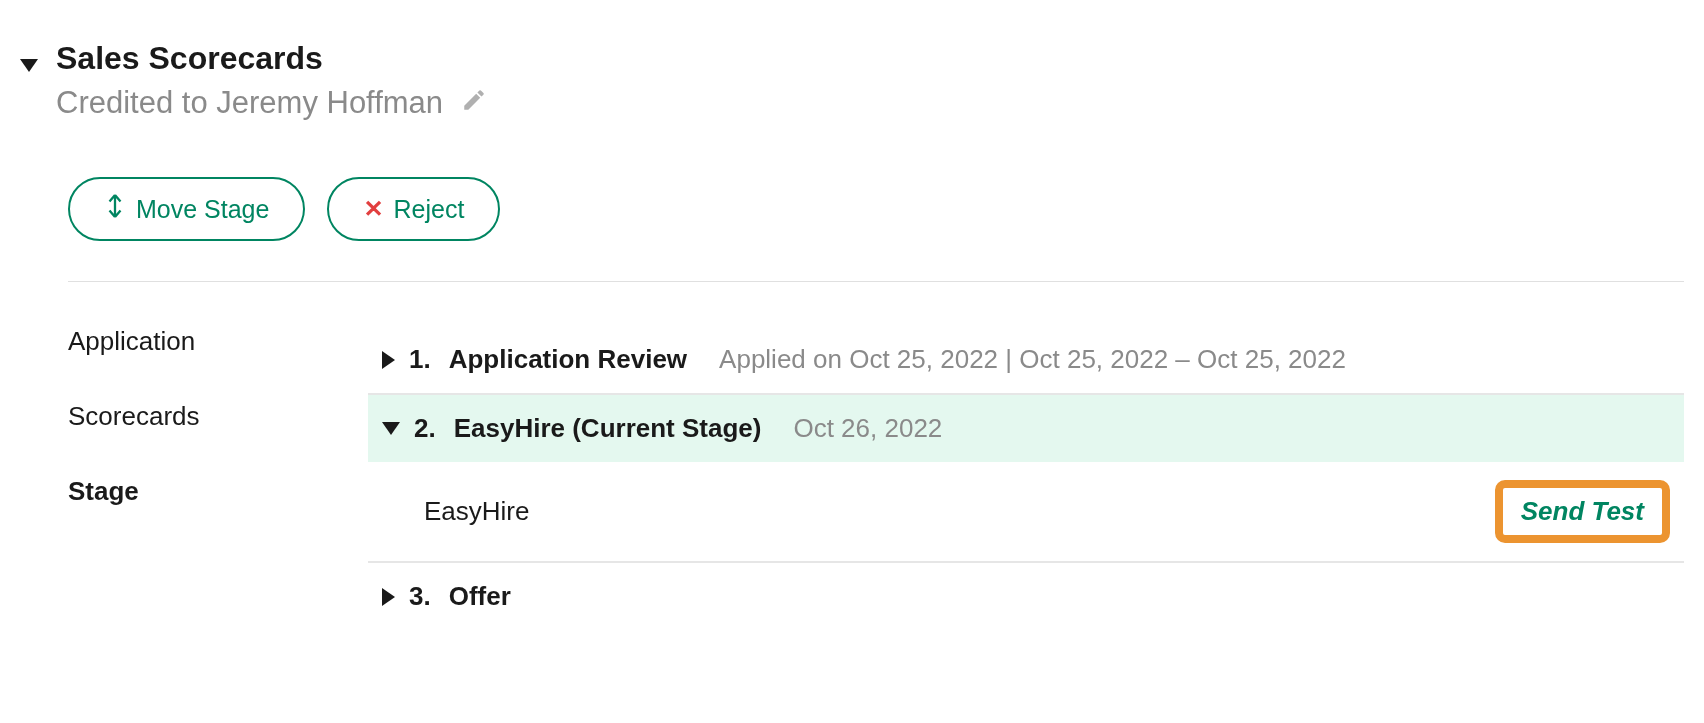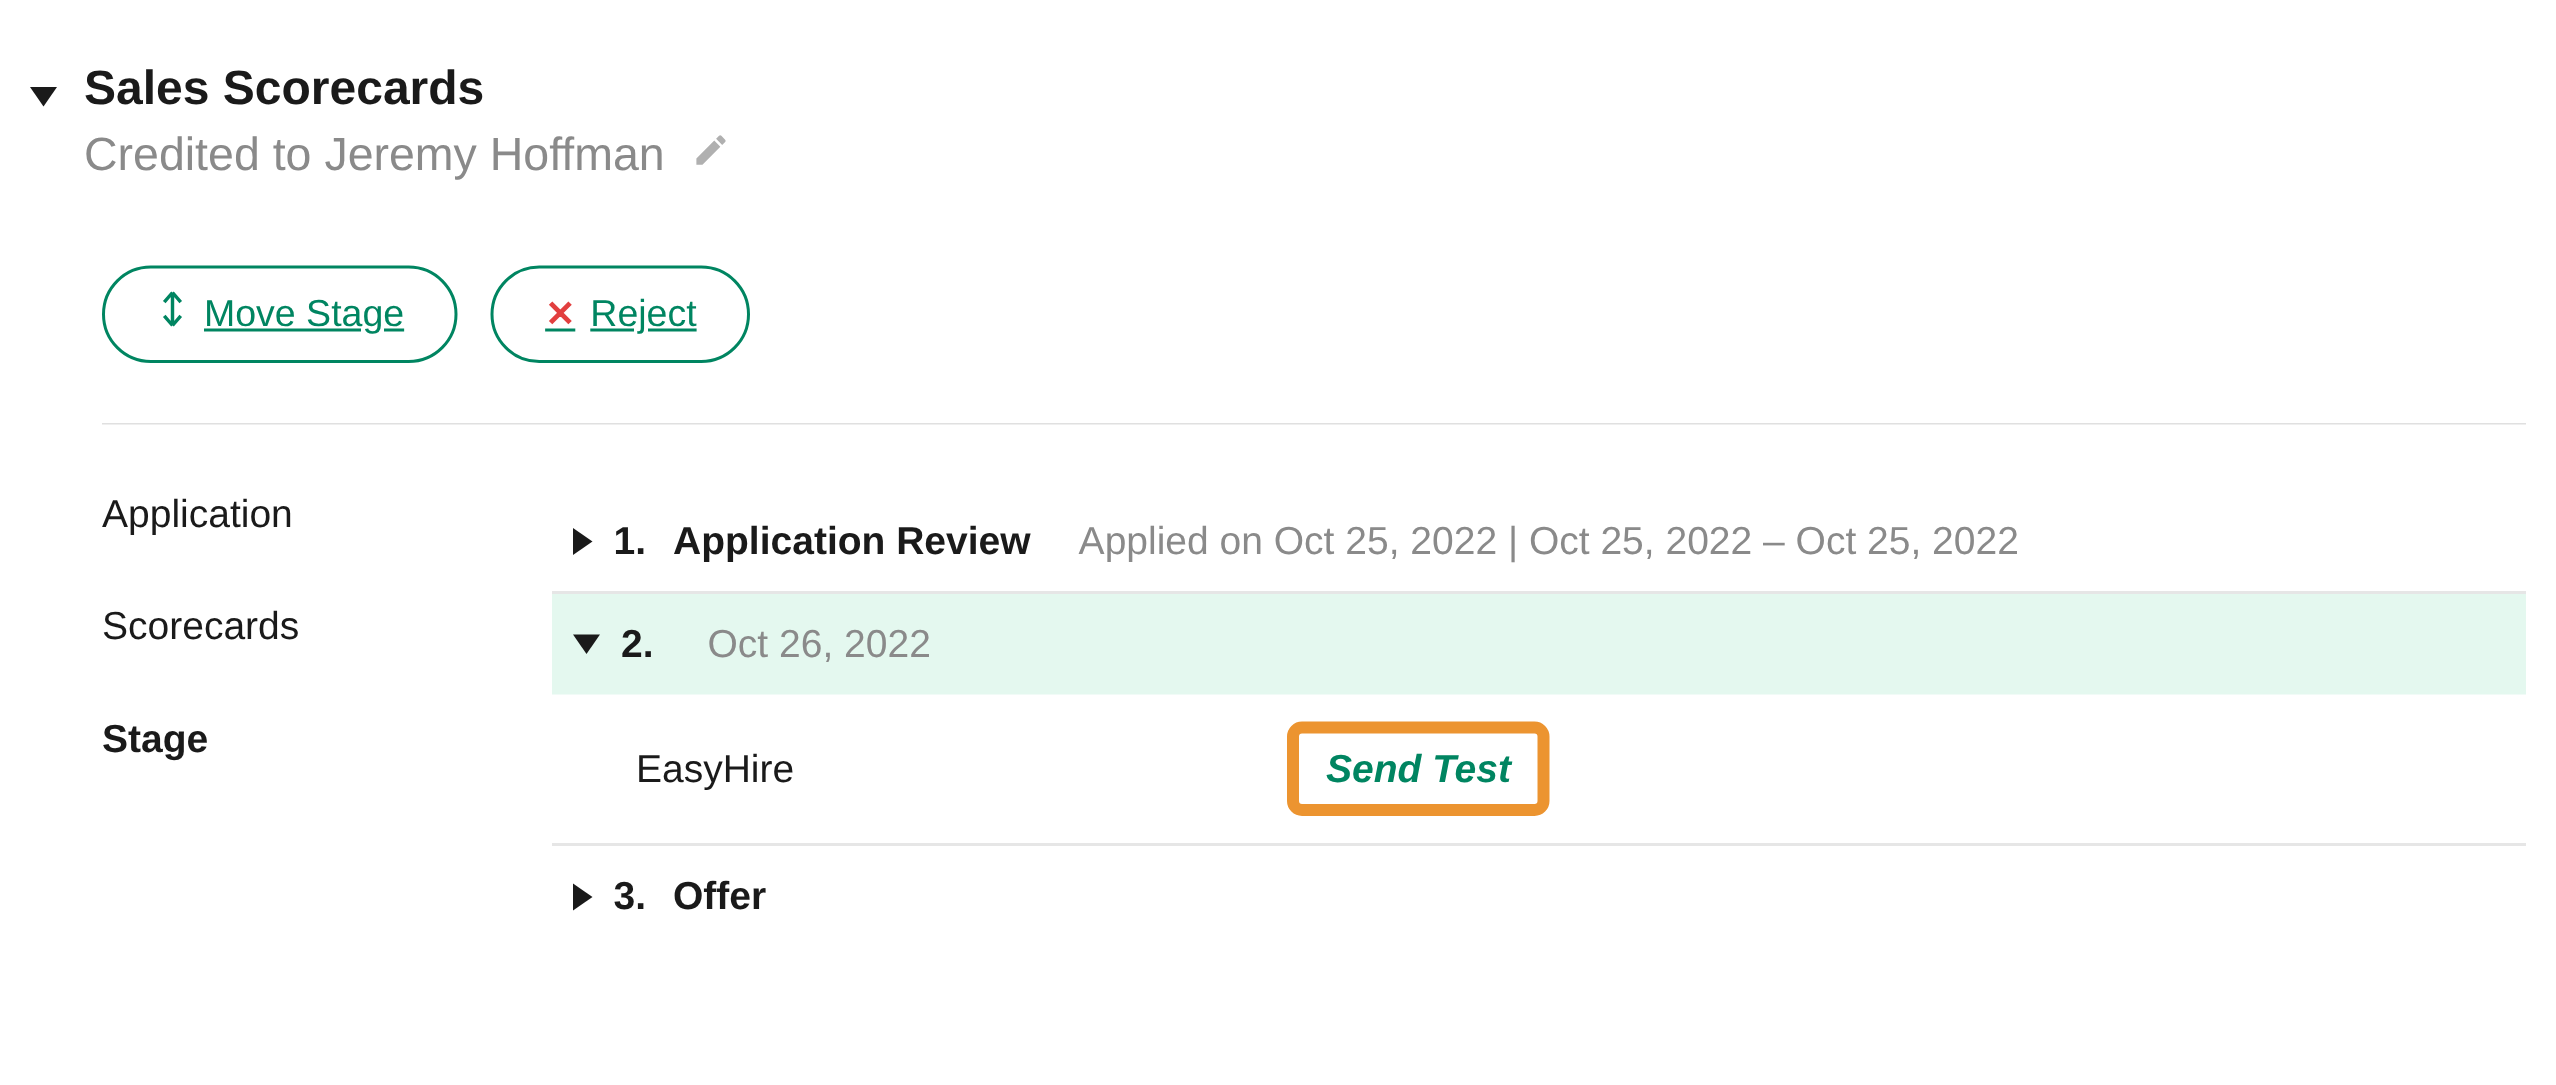--- a/index.html
+++ b/index.html
@@ -75,21 +75,20 @@
     border: 2px solid #008561;
     border-radius: 34px;
     background: #ffffff;
     padding: 14px 34px;
     font-size: 25px;
     font-weight: 500;
     cursor: pointer;
     display: flex;
     align-items: center;
     gap: 10px;
-    text-decoration: underline;
   }
   .pill-btn.move {
     color: #008561;
   }
   .pill-btn.reject {
     color: #008561;
   }
   .move-icon svg {
     width: 22px;
     height: 26px;
@@ -132,21 +131,21 @@
     align-items: center;
     gap: 14px;
     font-size: 26px;
   }
   .stage-row.current {
     background: #e4f8ef;
     border-bottom: 0;
   }
   .stage-row.substage {
     padding-left: 56px;
-    justify-content: flex-start;
+    justify-content: space-between;
     border-top: 0;
   }
   .stage-row.last {
     border-bottom: 0;
   }
   .stage-number {
     font-weight: 700;
     margin-right: 4px;
   }
   .stage-name {
@@ -223,20 +222,21 @@
     <div class="stage-row">
       <span class="caret-right"></span>
       <span class="stage-number">1.</span>
       <span class="stage-name">Application Review</span>
       <span class="stage-meta">Applied on Oct 25, 2022 | Oct 25, 2022 – Oct 25, 2022</span>
     </div>
 
     <div class="stage-row current">
       <span class="caret-down"></span>
       <span class="stage-number">2.</span>
+      <span class="stage-name">EasyHire (Current Stage)</span>
       <span class="stage-meta">Oct 26, 2022</span>
     </div>
 
     <div class="stage-row substage">
       <span class="substage-label">EasyHire</span>
       <span class="send-test-wrap">
         <span class="send-test">Send Test</span>
       </span>
     </div>
 

